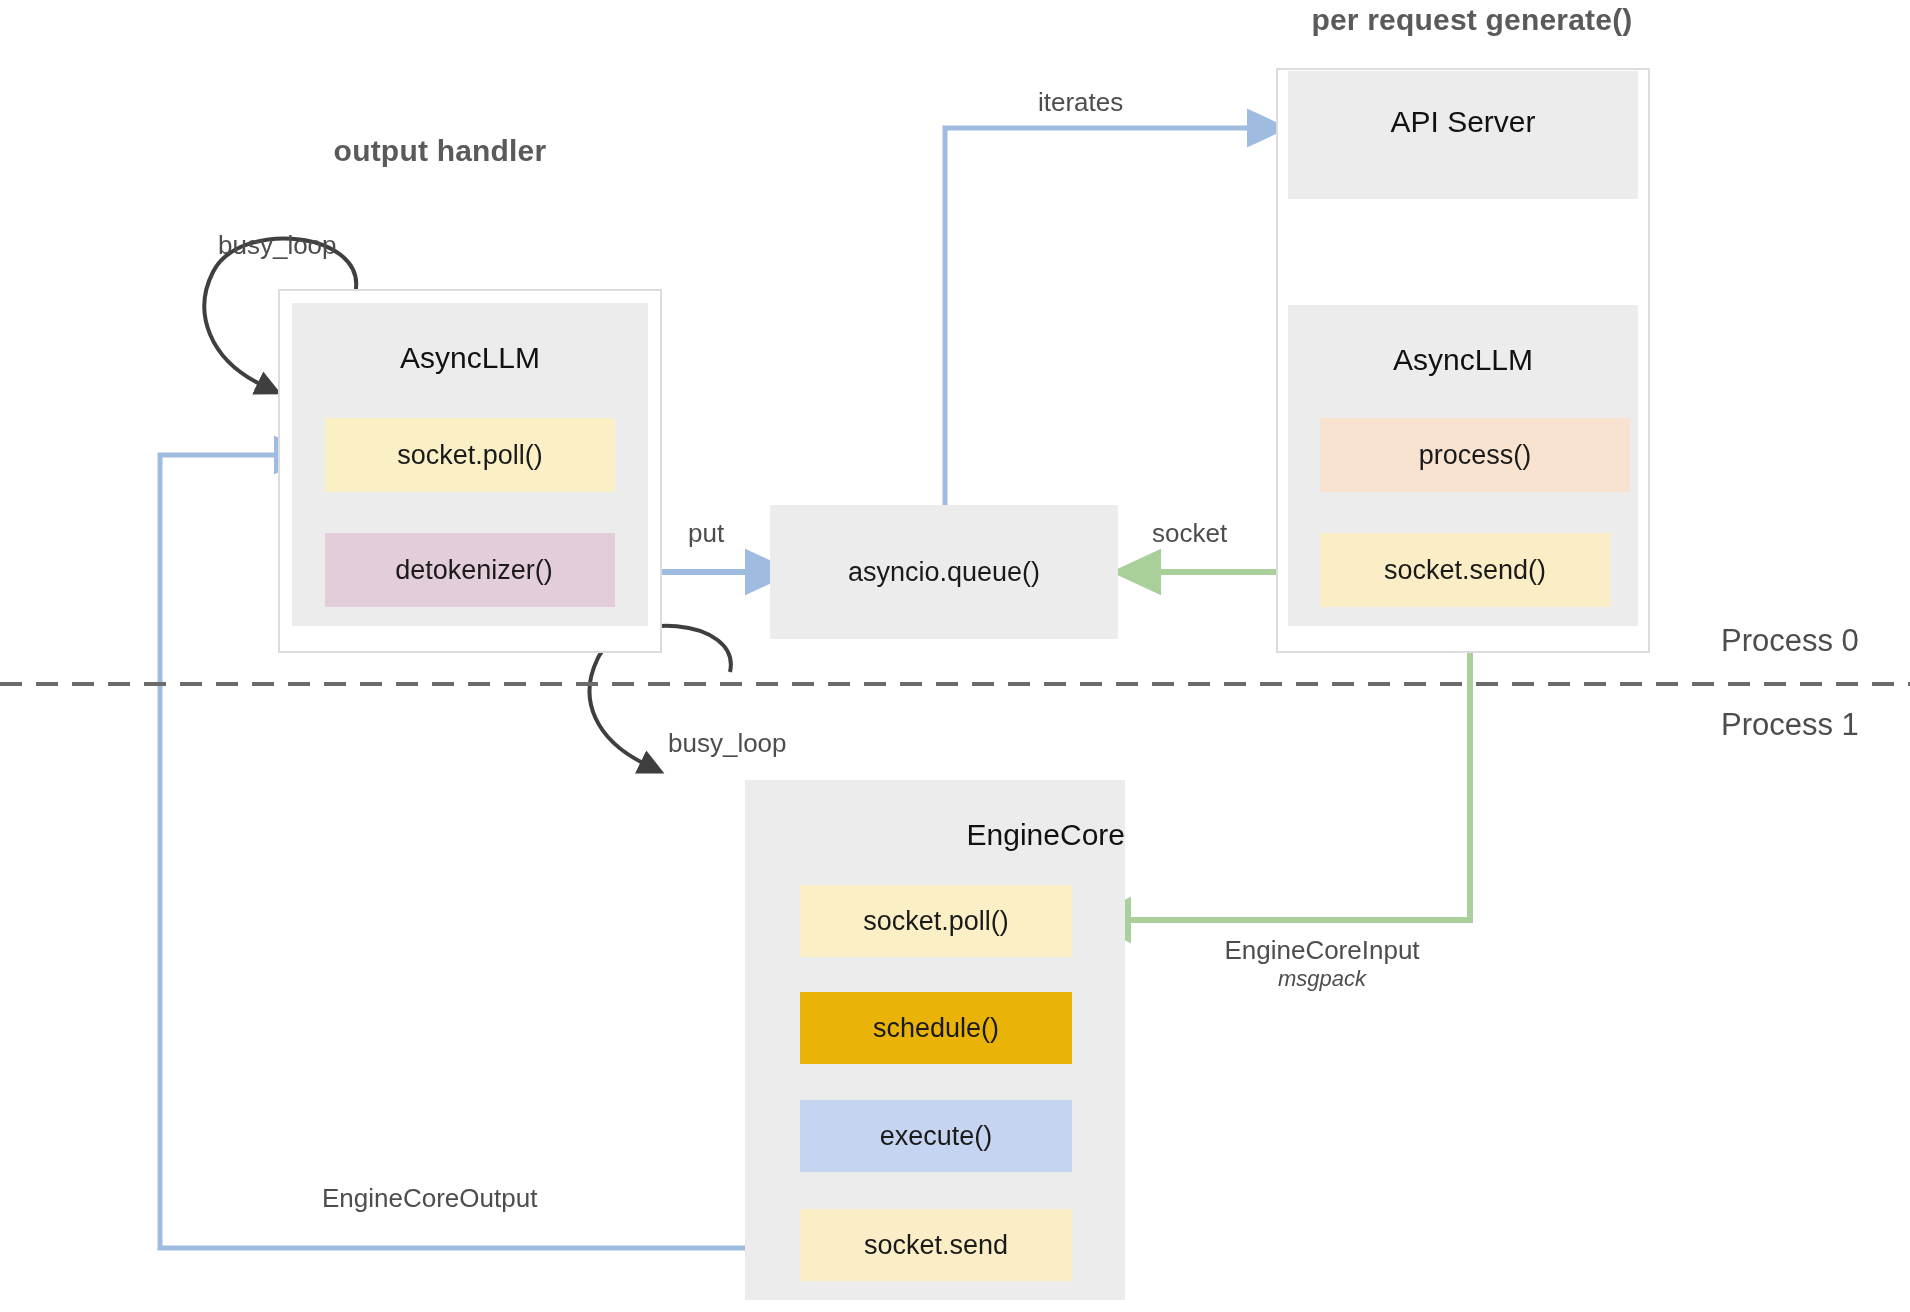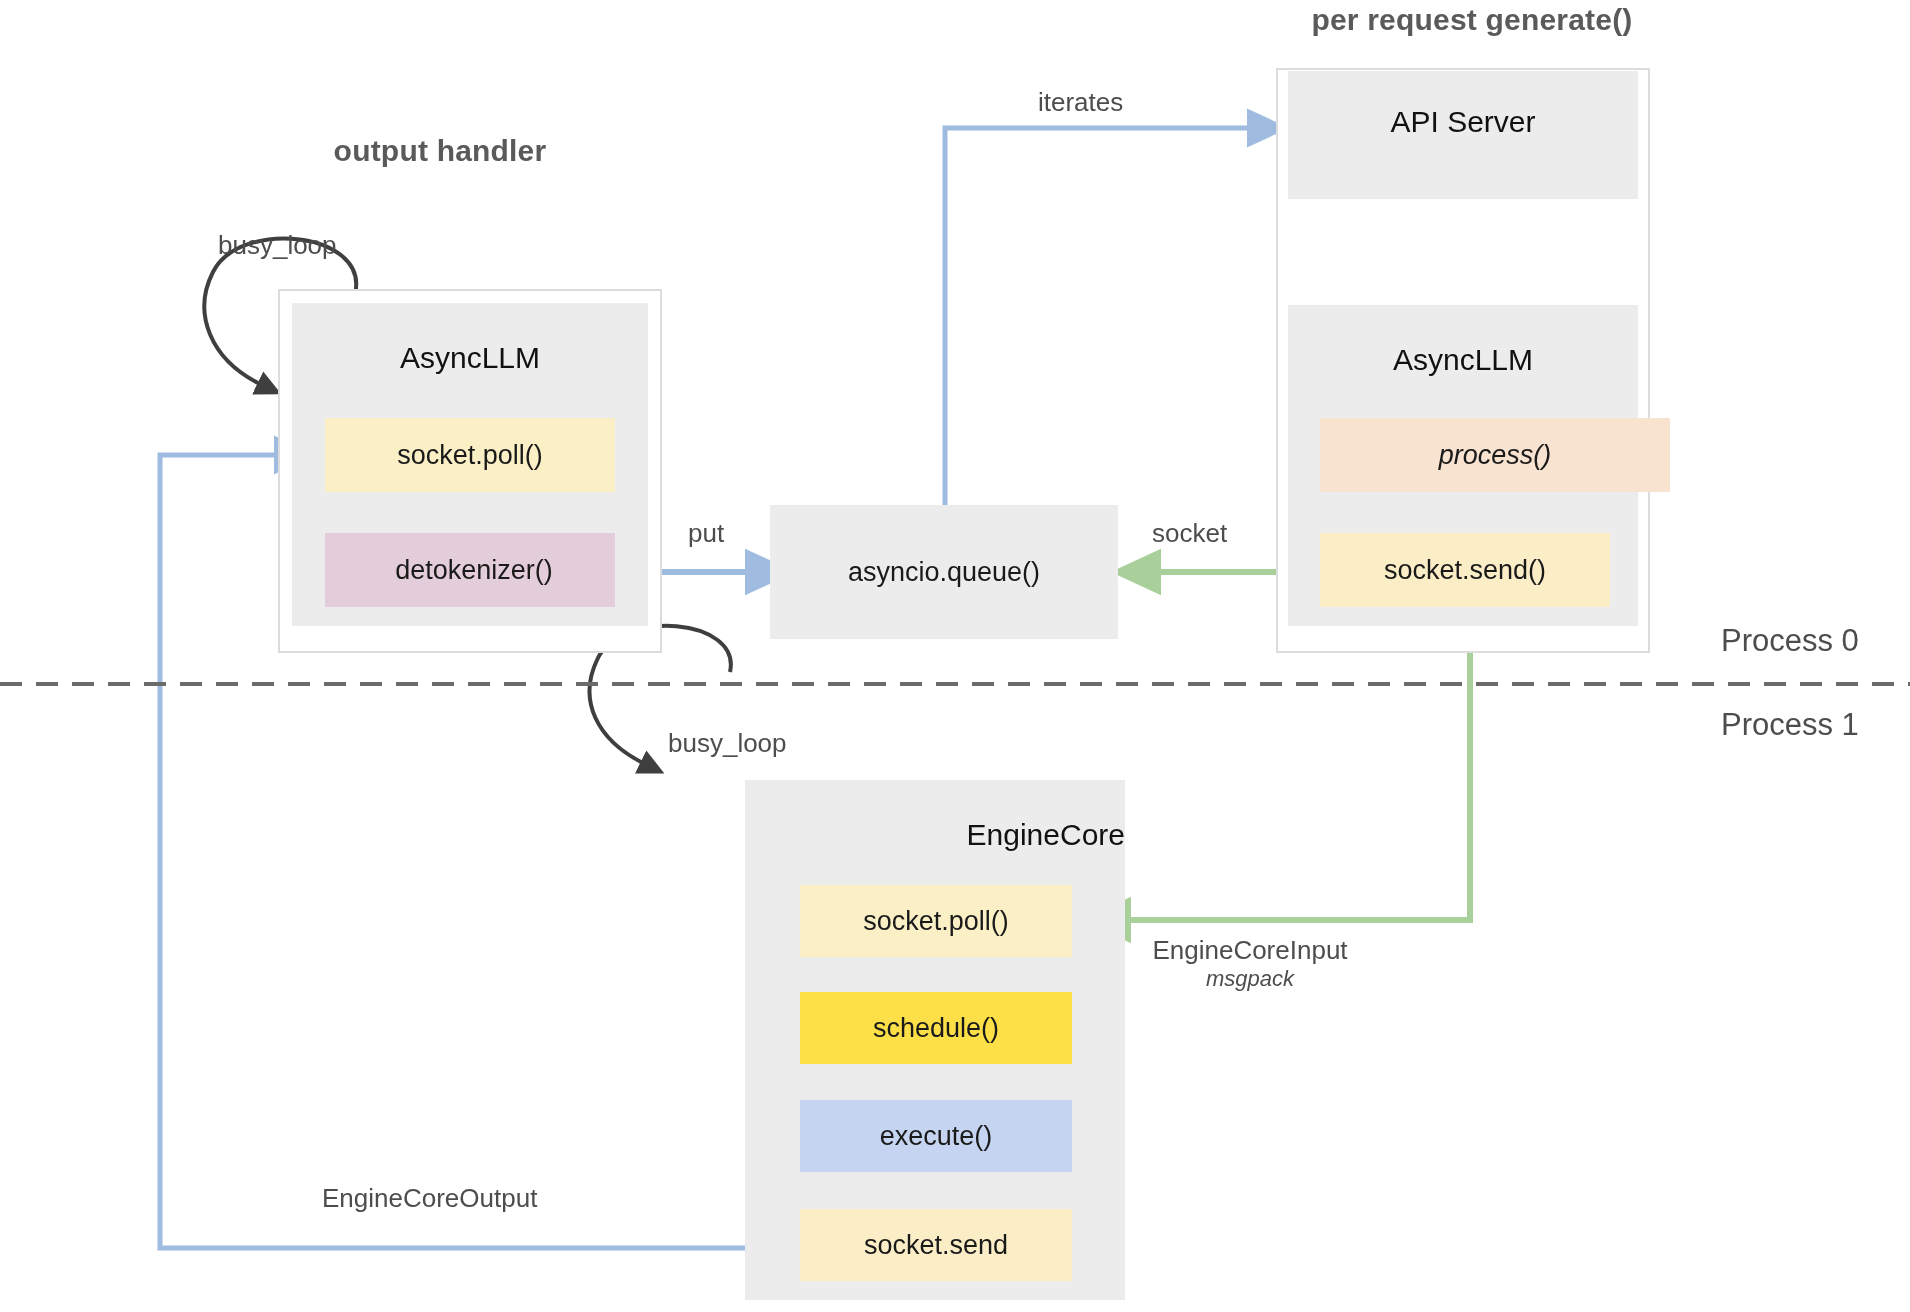--- a/index.html
+++ b/index.html
@@ -56,21 +56,21 @@
     align-items: center;
     justify-content: center;
     font-size: 27px;
     color: #1a1a1a;
     white-space: nowrap;
   }
   .chip-yellow  { background: #fbefc6; }
   .chip-yellow2 { background: #fbeec6; }
   .chip-pink    { background: #e4cdda; padding-left: 8px; }
   .chip-peach   { background: #f8e3d0; }
-  .chip-green   { background: #fde047; }
+  .chip-green   { background: #eab308; }
   .chip-blue    { background: #c5d4f0; }
 
   
   .plainbox {
     background: #ececec;
     display: flex;
     align-items: center;
     justify-content: center;
     font-size: 27px;
     color: #1a1a1a;
@@ -193,21 +193,21 @@
   <div class="abs outer-frame" style="left:1276px; top:68px; width:374px; height:585px;"></div>
 
   <div class="abs module" style="left:1288px; top:71px; width:350px; height:128px;">
     <div class="module-title" style="margin-top:34px;">API Server</div>
   </div>
 
   <div class="abs module" style="left:1288px; top:305px; width:350px; height:321px;">
     <div class="module-title" style="margin-top:38px;">AsyncLLM</div>
   </div>
 
-  <div class="abs chip chip-peach" style="left:1320px; top:418px; width:350px; height:74px;font-style:italic;">
+  <div class="abs chip chip-peach" style="left:1320px; top:418px; width:310px; height:74px;">
     <span>process()</span>
   </div>
 
   <div class="abs chip chip-yellow2" style="left:1320px; top:533px; width:290px; height:74px;">
     <span>socket.send()</span>
   </div>
 
   <div class="abs proc-label" style="left:1721px; top:623px;">Process 0</div>
 
   <div class="abs proc-label" style="left:1721px; top:707px;">Process 1</div>
@@ -227,20 +227,20 @@
   <div class="abs chip chip-blue" style="left:800px; top:1100px; width:272px; height:72px;">
     <span>execute()</span>
   </div>
 
   <div class="abs chip chip-yellow2" style="left:800px; top:1209px; width:272px; height:72px;">
     <span>socket.send</span>
   </div>
 
   <div class="abs edge-label" style="left:668px; top:728px;">busy_loop</div>
 
-  <div class="abs" style="left:1100px; top:935px; width:300px; text-align:center;">
+  <div class="abs" style="left:1172px; top:935px; width:300px; text-align:center;">
     <div class="edge-label">EngineCoreInput</div>
     <div class="edge-label small-italic" style="margin-top:0;">msgpack</div>
   </div>
 
   <div class="abs edge-label" style="left:322px; top:1183px;">EngineCoreOutput</div>
 
 </div>
 
 </body></html>

